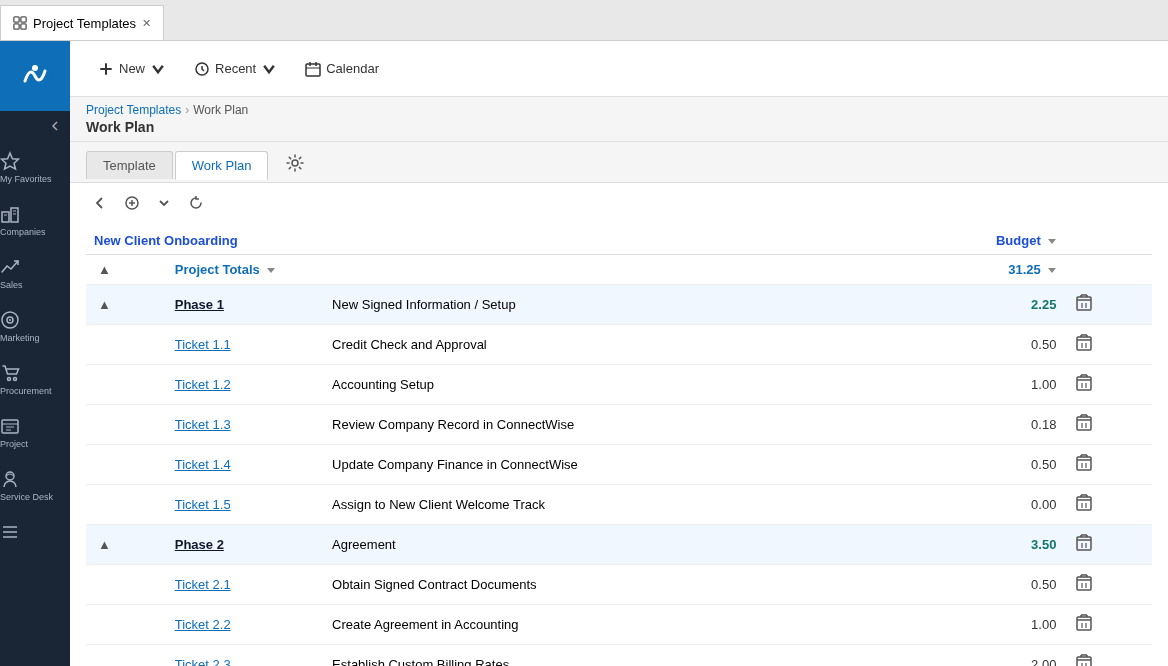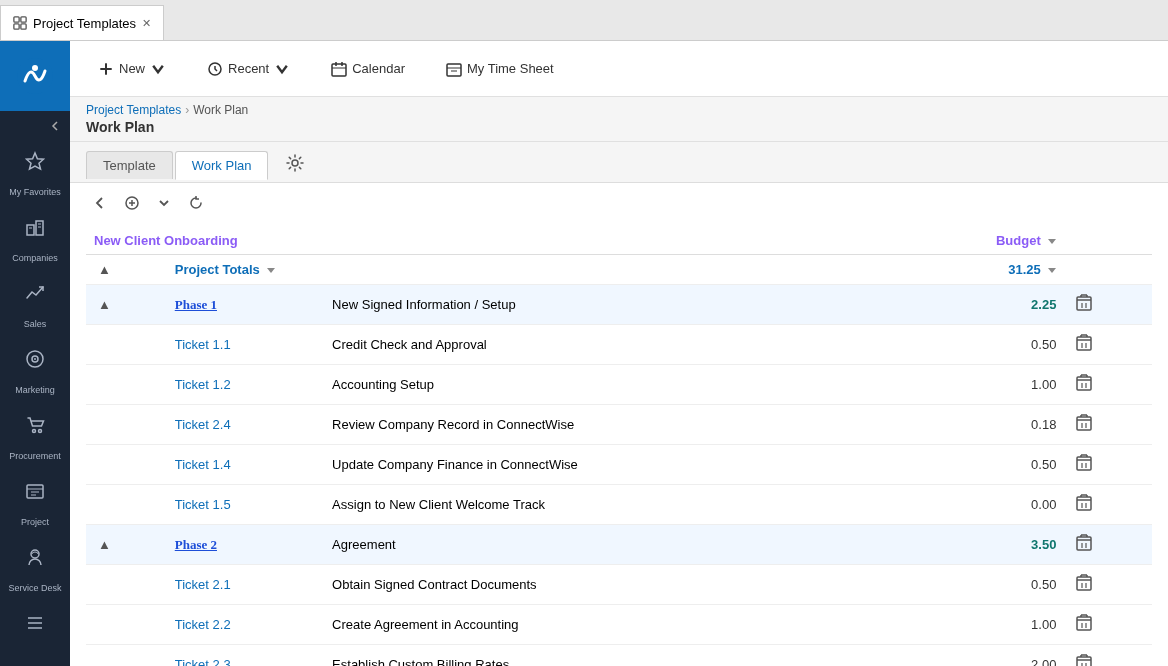--- a/index.html
+++ b/index.html
@@ -64,47 +64,47 @@
       justify-content: flex-end;
       padding-right: 8px;
       color: #aaa;
       cursor: pointer;
       font-size: 14px;
     }
     .sidebar-item {
       width: 100%;
       display: flex;
       flex-direction: column;
-      align-items: center;
+      align-items: flex-start;
       padding: 10px 0;
       color: #aab4c4;
       cursor: pointer;
       font-size: 10px;
-      gap: 16px;
+      gap: 3px;
     }
     .sidebar-item svg { width: 20px; height: 20px; }
     .sidebar-item span { font-size: 9px; text-align: center; }
 
     
     .main-area {
       flex: 1;
       display: flex;
       flex-direction: column;
       background: #fff;
       overflow: hidden;
     }
 
     
     .toolbar {
       background: #fff;
       height: 56px;
       display: flex;
       align-items: center;
       padding: 0 16px;
-      gap: 17px;
+      gap: 4px;
       border-bottom: 1px solid #e0e0e0;
     }
     .toolbar-btn {
       display: flex;
       align-items: center;
       gap: 5px;
       padding: 6px 12px;
       border: none;
       background: transparent;
       cursor: pointer;
@@ -200,21 +200,21 @@
       border-collapse: collapse;
     }
     .table-header-row th {
       text-align: left;
       padding: 6px 8px;
       font-weight: 600;
       font-size: 13px;
       border-bottom: 1px solid #ddd;
     }
     .table-header-row th.blue-header {
-      color: #8b5cf6;
+      color: #1d4ed8;
     }
     .table-header-row th.right {
       text-align: right;
     }
     .sort-arrow {
       display: inline-block;
       width: 0;
       height: 0;
       border-left: 4px solid transparent;
       border-right: 4px solid transparent;
@@ -236,28 +236,28 @@
     .chevron-btn {
       background: none;
       border: none;
       cursor: pointer;
       color: #555;
       font-size: 13px;
       padding: 0 4px;
     }
     .link-text {
       color: #0e6eb8;
+      text-decoration: underline;
       cursor: pointer;
     }
     .phase-link {
-      color: #1d4ed8;
+      color: #0f172a;
       font-weight: 600;
       text-decoration: underline;
       cursor: pointer;
-      font-family: Liberation Serif, serif;
     }
     .budget-val {
       text-align: right;
       color: #333;
     }
     .phase-budget {
       text-align: right;
       color: #0f766e;
       font-weight: 600;
     }
@@ -412,28 +412,20 @@
       <button class="toolbar-btn">
         <svg width="16" height="16" viewBox="0 0 16 16" fill="none">
           <rect x="1" y="3" width="14" height="12" rx="1" stroke="#333" stroke-width="1.5"></rect>
           <line x1="1" y1="7" x2="15" y2="7" stroke="#333" stroke-width="1"></line>
           <line x1="5" y1="1" x2="5" y2="5" stroke="#333" stroke-width="1.5"></line>
           <line x1="11" y1="1" x2="11" y2="5" stroke="#333" stroke-width="1.5"></line>
         </svg>
         <span>Calendar</span>
       </button>
 
-      <button class="toolbar-btn">
-        <svg width="16" height="16" viewBox="0 0 16 16" fill="none">
-          <rect x="1" y="3" width="14" height="12" rx="1" stroke="#333" stroke-width="1.5"></rect>
-          <line x1="1" y1="7" x2="15" y2="7" stroke="#333" stroke-width="1"></line>
-          <line x1="5" y1="10" x2="11" y2="10" stroke="#333" stroke-width="1"></line>
-        </svg>
-        <span>My Time Sheet</span>
-      </button>
 
     </div>
 
     <div class="breadcrumb-area">
       <div class="breadcrumb">
         <a>Project Templates</a>
         <span class="breadcrumb-sep">›</span>
         <span>Work Plan</span>
       </div>
       <div class="page-title">Work Plan</div>
@@ -585,21 +577,21 @@
                   <line x1="5" y1="3" x2="5" y2="1" stroke="#555" stroke-width="1.5"></line>
                   <line x1="11" y1="3" x2="11" y2="1" stroke="#555" stroke-width="1.5"></line>
                   <line x1="5" y1="1" x2="11" y2="1" stroke="#555" stroke-width="1.5"></line>
                 </svg>
               </button>
             </td>
           </tr>
           <tr class="ticket-row">
             <td></td>
             <td>
-              <span class="link-text">Ticket 2.4</span>
+              <span class="link-text">Ticket 1.3</span>
             </td>
             <td>
               <span>Review Company Record in ConnectWise</span>
             </td>
             <td class="budget-val">
               <span>0.18</span>
             </td>
             <td>
               <button class="delete-btn">
                 <svg width="16" height="18" viewBox="0 0 16 18" fill="none">

